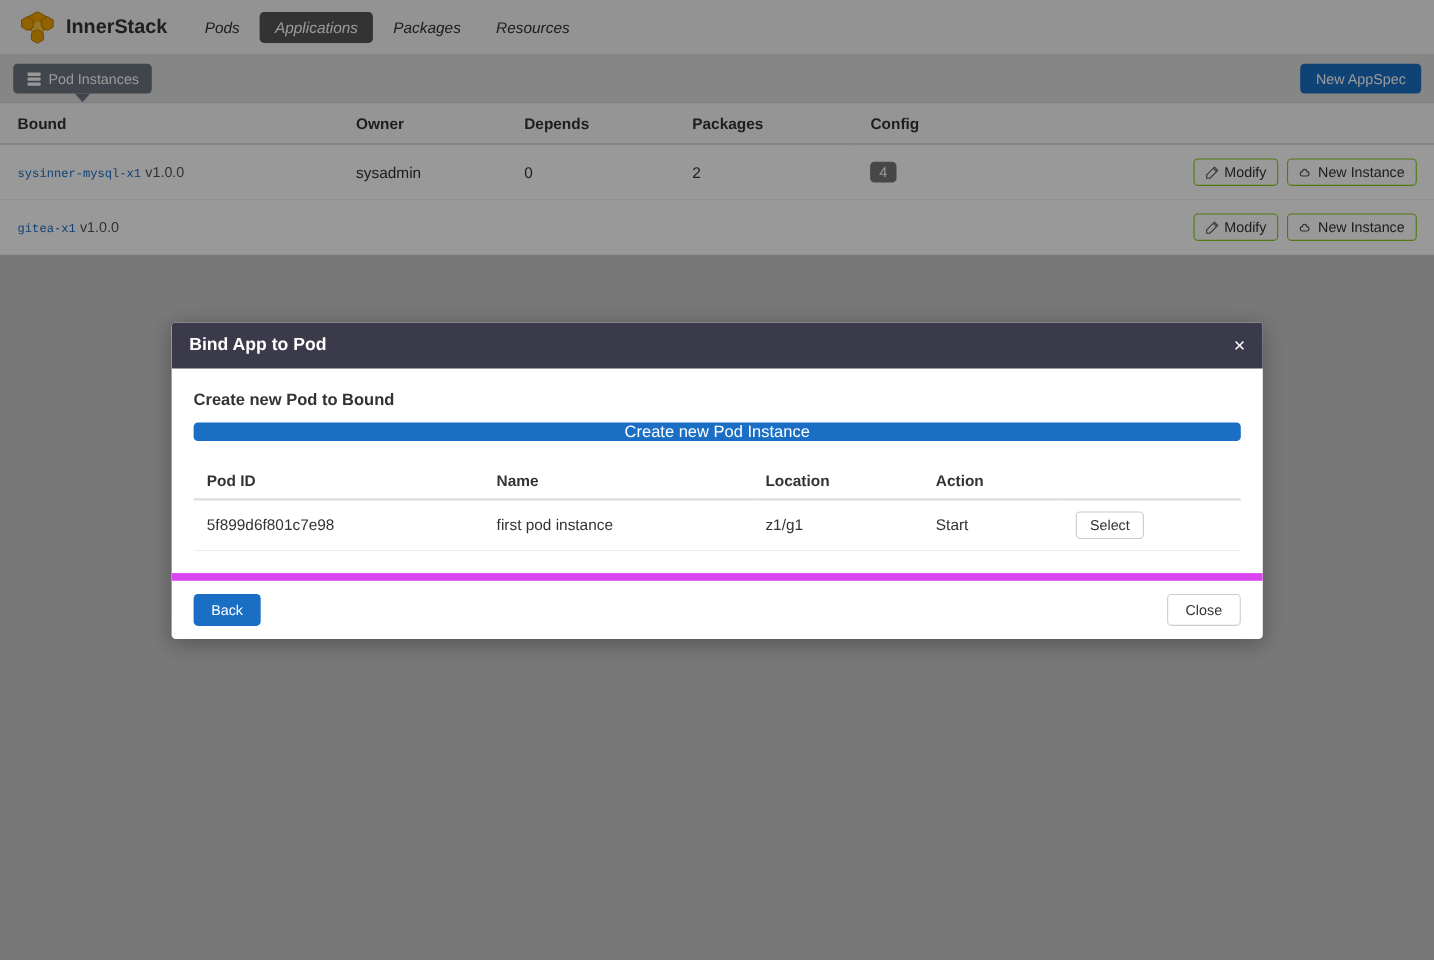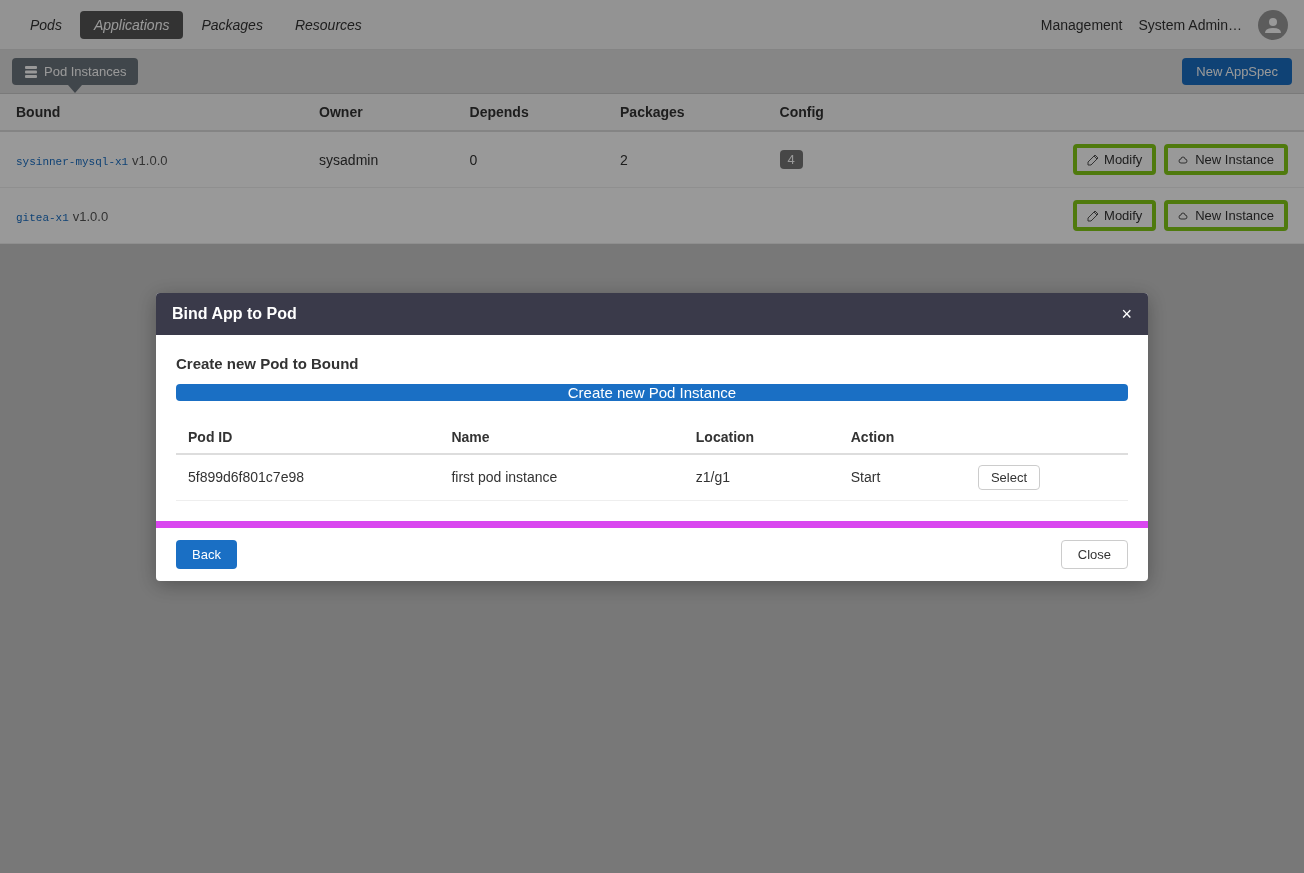--- a/index.html
+++ b/index.html
@@ -141,21 +141,21 @@
     .config-badge {
       background: #777;
       color: #fff;
       border-radius: 4px;
       padding: 2px 8px;
       font-size: 13px;
       display: inline-block;
     }
     .action-btn {
       background: #fff;
-      border: 4px solid #84cc16;
+      border: 1px solid #84cc16;
       border-radius: 4px;
       padding: 4px 10px;
       cursor: pointer;
       font-size: 13px;
       color: #333;
       display: inline-flex;
       align-items: center;
       gap: 5px;
       margin-left: 4px;
     }
@@ -275,35 +275,35 @@
       font-size: 13px;
     }
 
     
     .logo-svg { display: inline-block; }
   </style>
 </head>
 <body>
 
 <nav class="navbar">
+  <div class="navbar-brand">
+    <svg class="honeycomb-icon logo-svg" viewBox="0 0 40 40">
+      <polygon points="20,4 30,9.5 30,21 20,26.5 10,21 10,9.5" fill="#f0a500" stroke="#c07800" stroke-width="1"></polygon>
+      <polygon points="20,13 26,16.5 26,23.5 20,27 14,23.5 14,16.5" fill="#f5c842" stroke="#c07800" stroke-width="0.5"></polygon>
+      <polygon points="20,22 26,25.5 26,32.5 20,36 14,32.5 14,25.5" fill="#f0a500" stroke="#c07800" stroke-width="1"></polygon>
+      <polygon points="10,9 16,12.5 16,19.5 10,23 4,19.5 4,12.5" fill="#f0a500" stroke="#c07800" stroke-width="1"></polygon>
+      <polygon points="30,9 36,12.5 36,19.5 30,23 24,19.5 24,12.5" fill="#f0a500" stroke="#c07800" stroke-width="1"></polygon>
+    </svg>
+    <span>InnerStack</span>
+  </div>
   <div class="nav-links">
     <div class="nav-link">Pods</div>
     <div class="nav-link active">Applications</div>
     <div class="nav-link">Packages</div>
     <div class="nav-link">Resources</div>
-  </div>
-  <div class="nav-right">
-    <span class="nav-right-link">Management</span>
-    <span class="nav-right-link">System Admin…</span>
-    <div class="user-icon">
-      <svg width="20" height="20" viewBox="0 0 20 20">
-        <circle cx="10" cy="7" r="4" fill="#fff"></circle>
-        <path d="M2 18 Q2 13 10 13 Q18 13 18 18" fill="#fff"></path>
-      </svg>
-    </div>
   </div>
 </nav>
 
 <div class="sub-toolbar">
   <button class="pod-instances-btn">
     <svg width="14" height="14" viewBox="0 0 14 14">
       <rect x="1" y="1" width="12" height="3" rx="1" fill="#fff"></rect>
       <rect x="1" y="5.5" width="12" height="3" rx="1" fill="#fff"></rect>
       <rect x="1" y="10" width="12" height="3" rx="1" fill="#fff"></rect>
     </svg>

